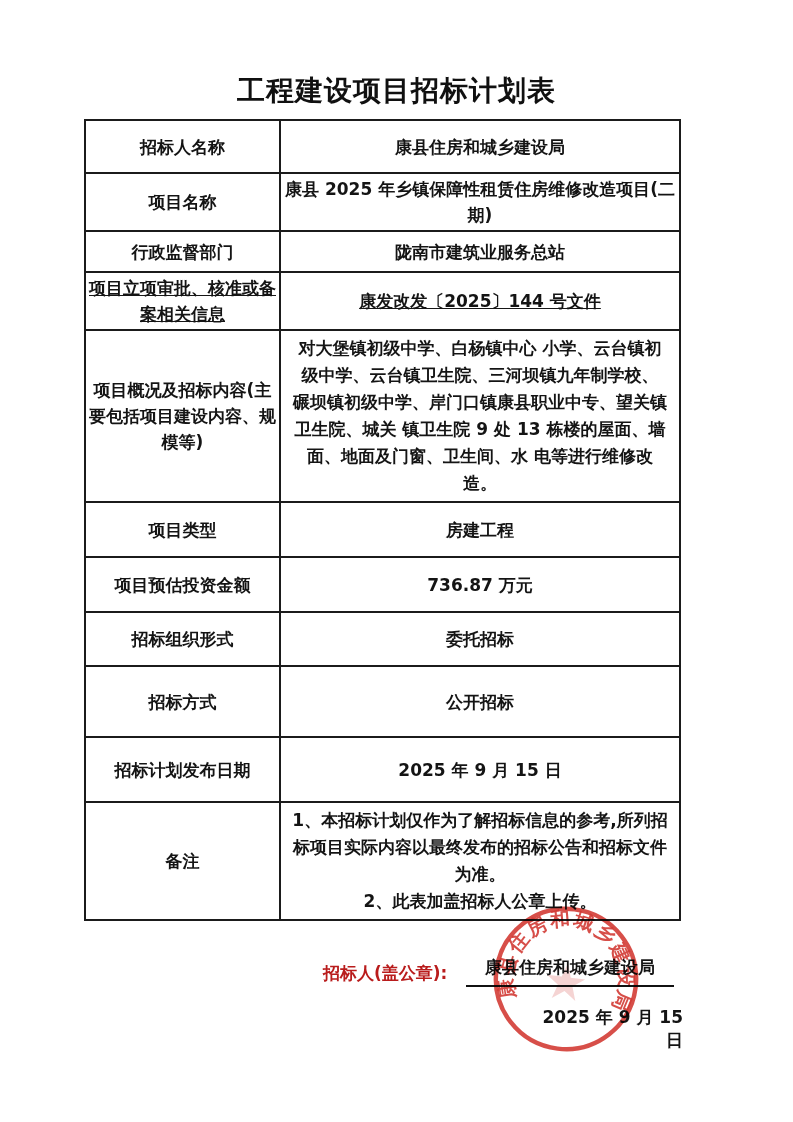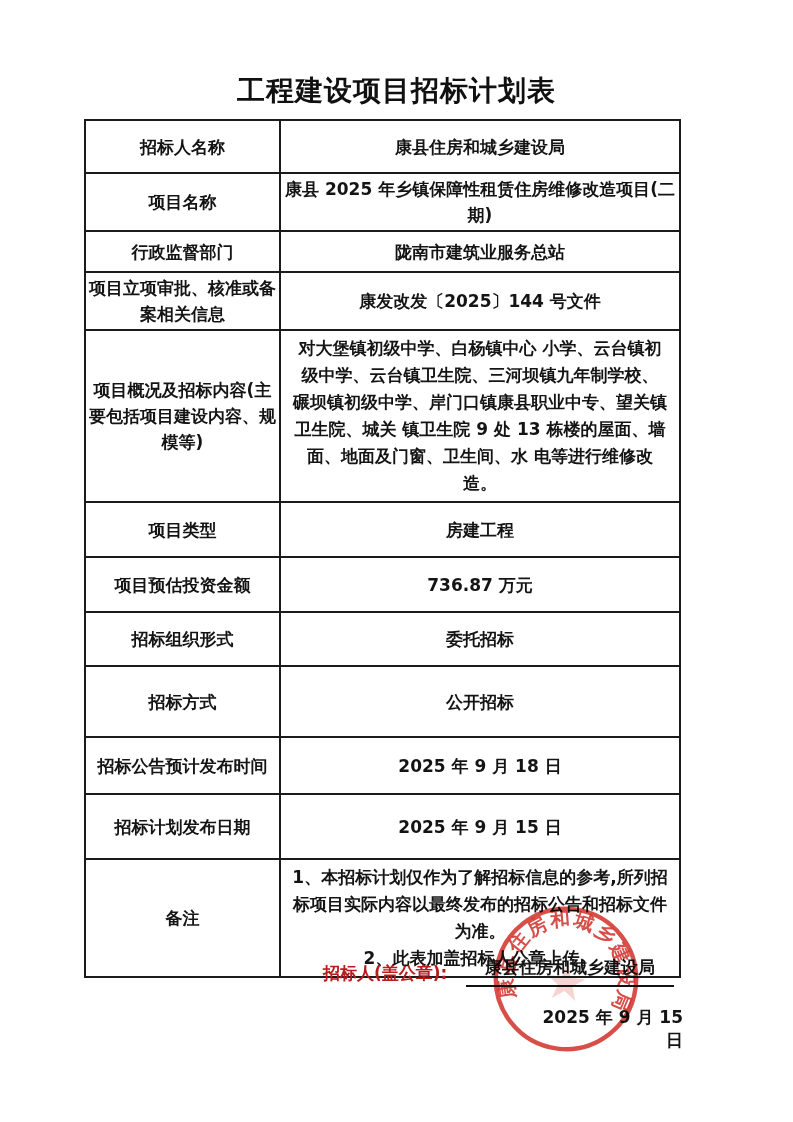--- a/index.html
+++ b/index.html
@@ -22,21 +22,21 @@
     font-size:17px;line-height:26px;color:#141414;
     font-weight:600;
     vertical-align:middle;
     padding:2px 0;
     text-align:center;
     overflow:hidden;
   }
   col.c1{width:195px;}
   col.c2{width:400px;}
   tr.r1 {height:53px;}  tr.r2 {height:55px;}
-  tr.r3 {height:41px;}  tr.r4 {height:57px;}
+  tr.r3 {height:41px;}  tr.r4 {height:57px;text-decoration:underline;}
   tr.r5 {height:136px;} tr.r6 {height:55px;}
   tr.r7 {height:55px;}  tr.r8 {height:54px;}
   tr.r9 {height:71px;}  tr.r10{height:57px;}
   tr.r11{height:65px;}  tr.r12{height:111px;}
   td.value.left{text-align:center;padding:4px 10px;line-height:27px;}
   td.value{white-space:pre-line;}
 
   .sig-label{
     position:absolute;left:323px;top:962px;
     font-size:17px;font-weight:600;color:#b91c1c;
@@ -100,24 +100,20 @@
         <td class="value">736.87 万元</td>
       </tr>
       <tr class="r8">
         <td class="label">招标组织形式</td>
         <td class="value">委托招标</td>
       </tr>
       <tr class="r9">
         <td class="label">招标方式</td>
         <td class="value">公开招标</td>
       </tr>
-      <tr class="r10">
-        <td class="label">招标公告预计发布时间</td>
-        <td class="value">2025 年 9 月 18 日</td>
-      </tr>
       <tr class="r11">
         <td class="label">招标计划发布日期</td>
         <td class="value">2025 年 9 月 15 日</td>
       </tr>
       <tr class="r12">
         <td class="label">备注</td>
         <td class="value left">1、本招标计划仅作为了解招标信息的参考,所列招标项目实际内容以最终发布的招标公告和招标文件为准。
 2、此表加盖招标人公章上传。</td>
       </tr>
     </tbody>

